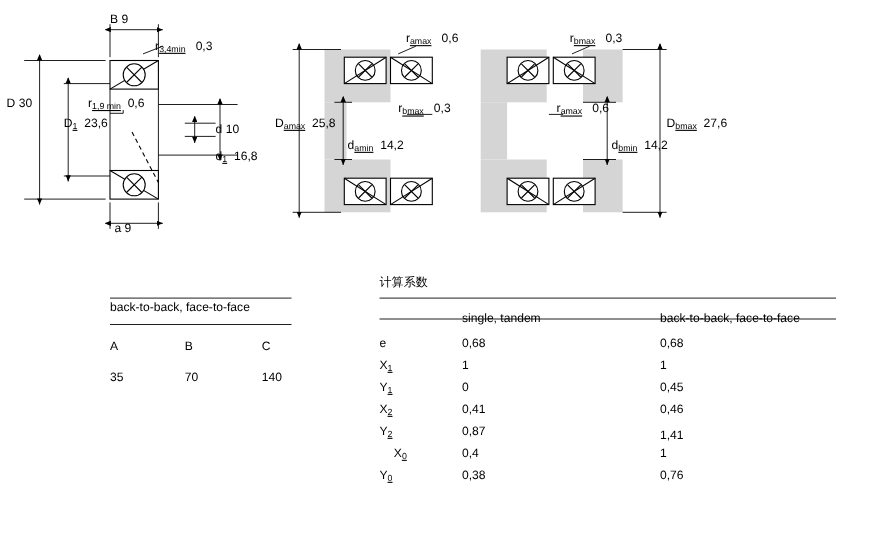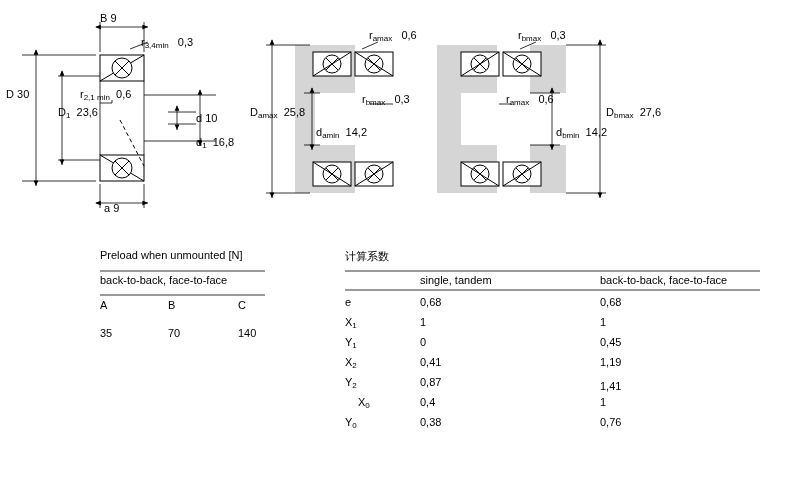--- a/index.html
+++ b/index.html
@@ -25,30 +25,31 @@
     left: 0; top: 0;
     width: 800px;
     height: 500px;
   }
   .lbl {
     position: absolute;
     font-size: 11px;
     line-height: 12px;
     white-space: nowrap;
   }
-  .sub { font-size: 8px; vertical-align: -2px; }
+  .sub { font-size: 8px; vertical-align: -2px; text-decoration: underline; }
   .tbl-title {
     position: absolute;
     font-size: 11px;
     white-space: nowrap;
   }
   .tbl-cell {
     position: absolute;
     font-size: 11px;
     white-space: nowrap;
+    margin-top: 10px;
   }
 </style>
 </head>
 <body>
 
 <div class="stage">
 
   <svg class="draw" viewBox="0 0 800 500">
     <defs>
       <marker id="arr" markerWidth="8" markerHeight="8" refX="7" refY="3" orient="auto">
@@ -203,21 +204,21 @@
   <div class="lbl" style="left:141px; top:36px;">
     <span>r</span><span class="sub">3,4min</span>
     &nbsp;&nbsp;<span>0,3</span>
   </div>
 
   <div class="lbl" style="left:6px; top:88px;">
     <span>D</span>&nbsp;<span>30</span>
   </div>
 
   <div class="lbl" style="left:80px; top:88px;">
-    <span>r</span><span class="sub">2,1 min</span>
+    <span>r</span><span class="sub">1,9 min</span>
     &nbsp;<span>0,6</span>
   </div>
 
   <div class="lbl" style="left:58px; top:106px;">
     <span>D</span><span class="sub">1</span>
     &nbsp;<span>23,6</span>
   </div>
 
   <div class="lbl" style="left:196px; top:112px;">
     <span>d</span>&nbsp;<span>10</span>
@@ -263,21 +264,20 @@
   <div class="lbl" style="left:606px; top:106px;">
     <span>D</span><span class="sub">bmax</span>
     &nbsp;<span>27,6</span>
   </div>
 
   <div class="lbl" style="left:556px; top:126px;">
     <span>d</span><span class="sub">bmin</span>
     &nbsp;<span>14,2</span>
   </div>
 
-  <div class="tbl-title" style="left:100px; top:249px;">Preload when unmounted [N]</div>
   <div class="tbl-title" style="left:100px; top:274px;">back-to-back, face-to-face</div>
 
   <div class="tbl-cell" style="left:100px; top:299px;">A</div>
   <div class="tbl-cell" style="left:168px; top:299px;">B</div>
   <div class="tbl-cell" style="left:238px; top:299px;">C</div>
 
   <div class="tbl-cell" style="left:100px; top:327px;">35</div>
   <div class="tbl-cell" style="left:168px; top:327px;">70</div>
   <div class="tbl-cell" style="left:238px; top:327px;">140</div>
 
@@ -293,21 +293,21 @@
   <div class="tbl-cell" style="left:345px; top:316px;"><span>X</span><span class="sub">1</span></div>
   <div class="tbl-cell" style="left:420px; top:316px;">1</div>
   <div class="tbl-cell" style="left:600px; top:316px;">1</div>
 
   <div class="tbl-cell" style="left:345px; top:336px;"><span>Y</span><span class="sub">1</span></div>
   <div class="tbl-cell" style="left:420px; top:336px;">0</div>
   <div class="tbl-cell" style="left:600px; top:336px;">0,45</div>
 
   <div class="tbl-cell" style="left:345px; top:356px;"><span>X</span><span class="sub">2</span></div>
   <div class="tbl-cell" style="left:420px; top:356px;">0,41</div>
-  <div class="tbl-cell" style="left:600px; top:356px;">1,19</div>
+  <div class="tbl-cell" style="left:600px; top:356px;">0,46</div>
 
   <div class="tbl-cell" style="left:345px; top:376px;"><span>Y</span><span class="sub">2</span></div>
   <div class="tbl-cell" style="left:420px; top:376px;">0,87</div>
   <div class="tbl-cell" style="left:600px; top:380px;">1,41</div>
 
   <div class="tbl-cell" style="left:358px; top:396px;"><span>X</span><span class="sub">0</span></div>
   <div class="tbl-cell" style="left:420px; top:396px;">0,4</div>
   <div class="tbl-cell" style="left:600px; top:396px;">1</div>
 
   <div class="tbl-cell" style="left:345px; top:416px;"><span>Y</span><span class="sub">0</span></div>

